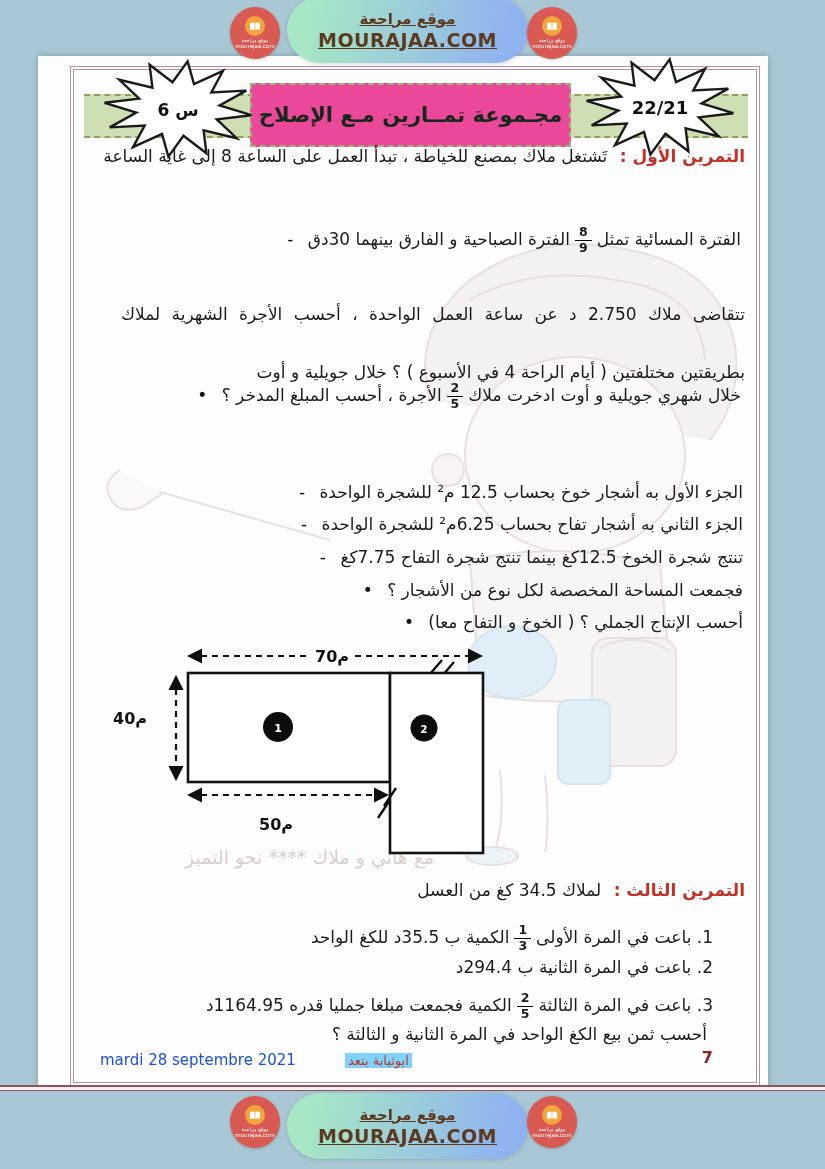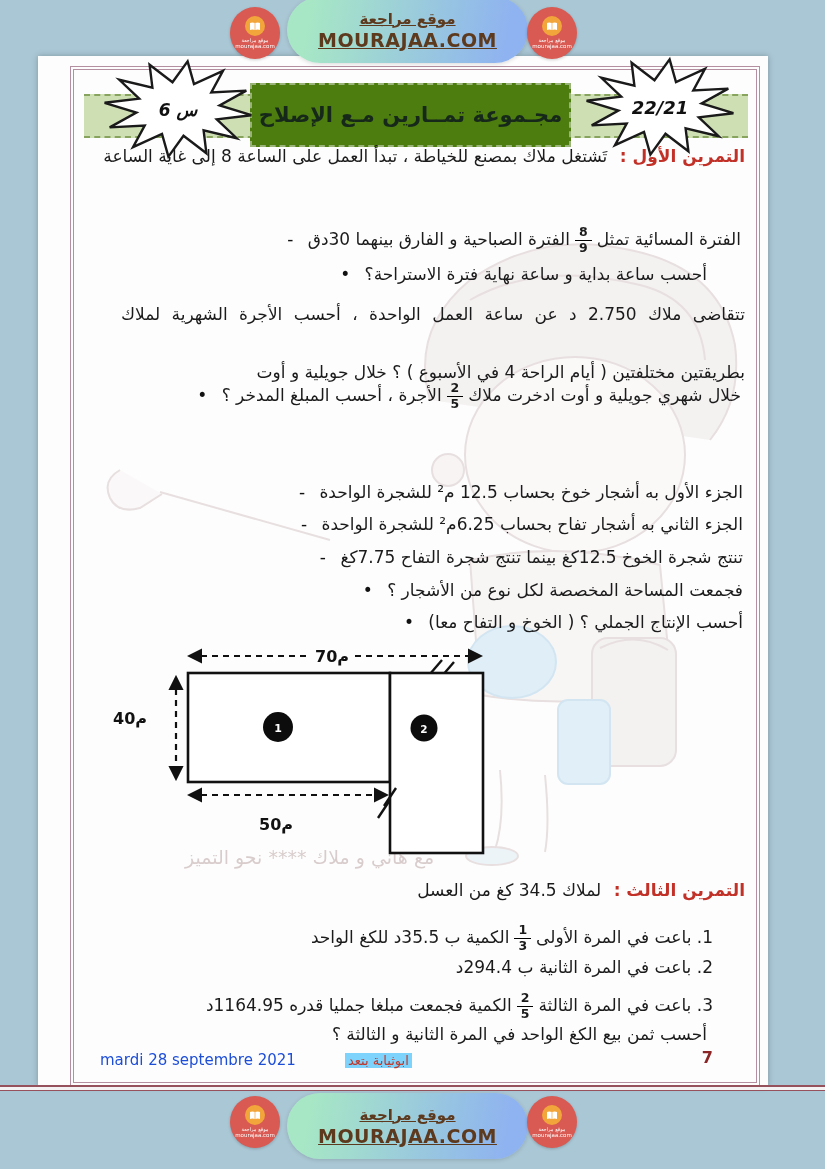--- a/index.html
+++ b/index.html
@@ -21,27 +21,27 @@
         display:flex;flex-direction:column;align-items:center;justify-content:center;
         color:#fff;box-shadow:0 1px 3px rgba(0,0,0,.2);}
   .logo .disc{width:20px;height:20px;border-radius:50%;background:#f2a53a;
         display:flex;align-items:center;justify-content:center;margin-bottom:2px;}
   .logo .t1{font-size:5px;direction:rtl;line-height:1;}
   .logo .t2{font-size:5.5px;line-height:1.2;}
   .sep{position:absolute;left:0;top:1085px;width:825px;height:3px;background:#f4f2f2;
        border-top:2px solid #95525c;border-bottom:1px solid #95525c;}
   
   .band{position:absolute;height:40px;background:#cddfb3;border-top:2px dashed #87a35e;border-bottom:2px dashed #87a35e;}
-  .hbanner{position:absolute;left:250px;top:83px;width:317px;height:60px;background:#4d7c0f;
+  .hbanner{position:absolute;left:250px;top:83px;width:317px;height:60px;background:#ec4899;
        border:2px dashed #9ab378;display:flex;align-items:center;justify-content:center;}
   .hbanner span{font-size:21px;font-weight:bold;color:#16281a;direction:rtl;}
   .starwrap{position:absolute;width:170px;height:115px;}
   .starwrap svg{position:absolute;left:0;top:0;}
   .starlabel{position:absolute;left:0;top:0;width:100%;height:100%;display:flex;
-       align-items:center;justify-content:center;font-size:17px;font-weight:bold;color:#111;direction:rtl;font-style:italic;}
+       align-items:center;justify-content:center;font-size:17px;font-weight:bold;color:#111;direction:rtl;}
   
   .line{position:absolute;direction:rtl;white-space:nowrap;font-size:17px;color:#1b1b1b;z-index:3;}
   .line .extitle{color:#c23128;font-weight:bold;margin-left:7px;}
   .line .marker{margin-right:9px;color:#111;}
   .fracline{height:42px;line-height:42px;}
   .frac{display:inline-block;vertical-align:middle;text-align:center;font-size:12.5px;
         line-height:1.15;margin:0 5px;font-weight:bold;}
   .frac .num{display:block;border-bottom:1.4px solid #000;padding:0 4px;}
   .frac .den{display:block;}
   .wspread{word-spacing:6px;}
@@ -106,24 +106,20 @@
   <div class="line" style="top:146px;right:80px;">
     <span class="extitle">التمرين الأول :</span>
     <span>تَشتغل ملاك بمصنع للخياطة ، تبدأ العمل على الساعة 8 إلى غاية الساعة</span>
   </div>
 
   <div class="line fracline" style="top:218px;right:84px;">
     <span>الفترة المسائية تمثل</span><span class="frac"><span class="num">8</span><span class="den">9</span></span><span>الفترة الصباحية و الفارق بينهما 30دق</span>
     <span class="marker">-</span>
   </div>
 
-  <div class="line" style="top:264px;right:118px;">
-    <span>أحسب ساعة بداية و ساعة نهاية فترة الاستراحة؟</span>
-    <span class="marker">•</span>
-  </div>
 
   <div class="line wspread" style="top:304px;right:80px;">تتقاضى ملاك 2.750 د عن ساعة العمل الواحدة ، أحسب الأجرة الشهرية لملاك</div>
   <div class="line" style="top:337px;right:80px;margin-top:25px;">بطريقتين مختلفتين ( أيام الراحة 4 في الأسبوع ) ؟ خلال جويلية و أوت</div>
 
   <div class="line fracline" style="top:374px;right:84px;">
     <span>خلال شهري جويلية و أوت ادخرت ملاك</span><span class="frac"><span class="num">2</span><span class="den">5</span></span><span>الأجرة ، أحسب المبلغ المدخر ؟</span>
     <span class="marker">•</span>
   </div>
 
   <div class="line" style="top:482px;right:82px;margin-left:28px;">

